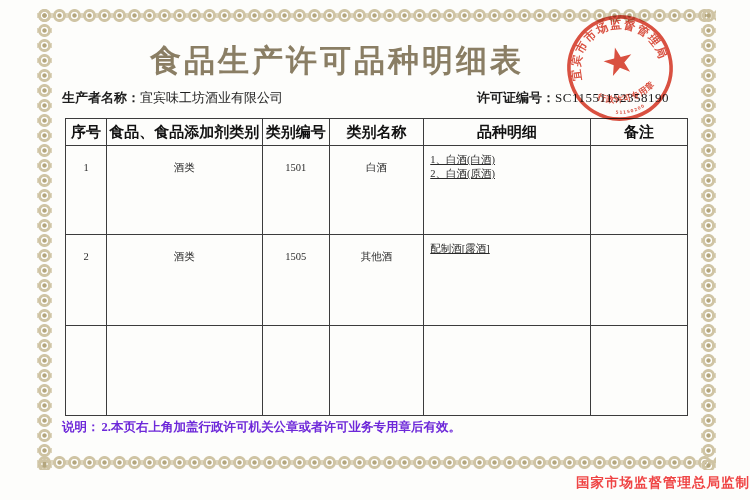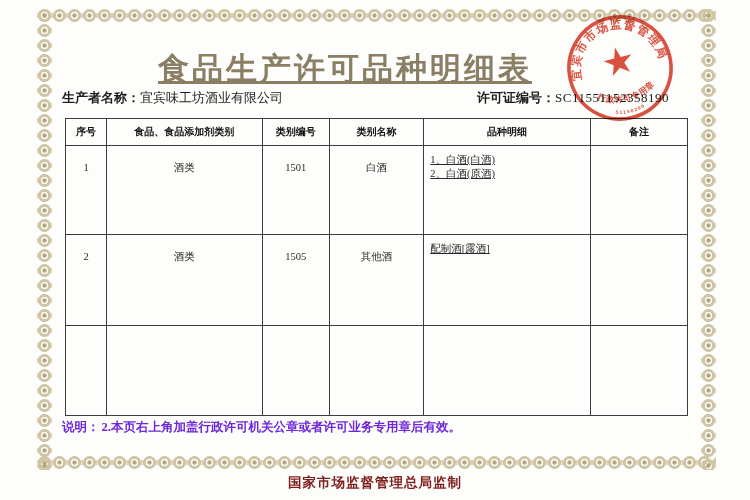--- a/index.html
+++ b/index.html
@@ -29,22 +29,21 @@
   .b-left   { left: 37px; top: 8px;   width: 15px;  height: 462px; }
   .b-right  { left: 701px; top: 8px;  width: 15px;  height: 462px; }
 
   
   .title {
     position: absolute; left: 0; top: 40px; width: 674px;
     text-align: center;
     font-size: 31px; font-weight: bold;
     letter-spacing: 3px;
     color: #8a7e64;
-    margin: 8px;
-    text-decoration: underline;
+    margin: 0;
   }
 
   
   .meta { position: absolute; top: 89px; left: 0; width: 750px; font-size: 13px; color: #1d1d1d; }
   .meta .label { font-weight: bold; }
   .producer { position: absolute; left: 62px; top: 0; }
   .license  { position: absolute; left: 477px; top: 0; }
   .license .value { font-family: Liberation Serif, serif; letter-spacing: 0.5px; }
 
   
@@ -53,21 +52,21 @@
     width: 623px;
     border-collapse: collapse;
     table-layout: fixed;
   }
   table.variety th, table.variety td {
     border: 1px solid #3c3c3c;
     overflow: hidden;
   }
   table.variety th {
     height: 26px;
-    font-size: 10px; font-weight: bold; color: #111;
+    font-size: 15px; font-weight: bold; color: #111;
     text-align: center; vertical-align: middle;
     padding: 0 2px;
   }
   table.variety td {
     vertical-align: top;
     text-align: center;
     font-size: 10.5px; color: #2a2a2a;
     padding: 15px 3px 0 3px;
     line-height: 14px;
   }
@@ -85,23 +84,23 @@
     position: absolute; left: 62px; top: 419px;
     display: flex; align-items: flex-start;
     font-size: 12.5px; font-weight: 600; color: #6d28d9;
     line-height: 16.5px;
   }
   .notes .notes-label { font-weight: bold; margin-right: 2px; }
 
   
   .footer {
     position: absolute; left: 0; top: 474px; width: 750px;
-    text-align: center;
+    text-align: right;
     font-size: 13.5px; font-weight: bold;
-    color: #7f1d1d;
+    color: #ef4444;
     letter-spacing: 1px;
   }
 
   
   .stamp {
     position: absolute; left: 558px; top: 6px;
     width: 124px; height: 124px;
     transform: rotate(-14deg);
     opacity: 0.88;
     mix-blend-mode: multiply;

